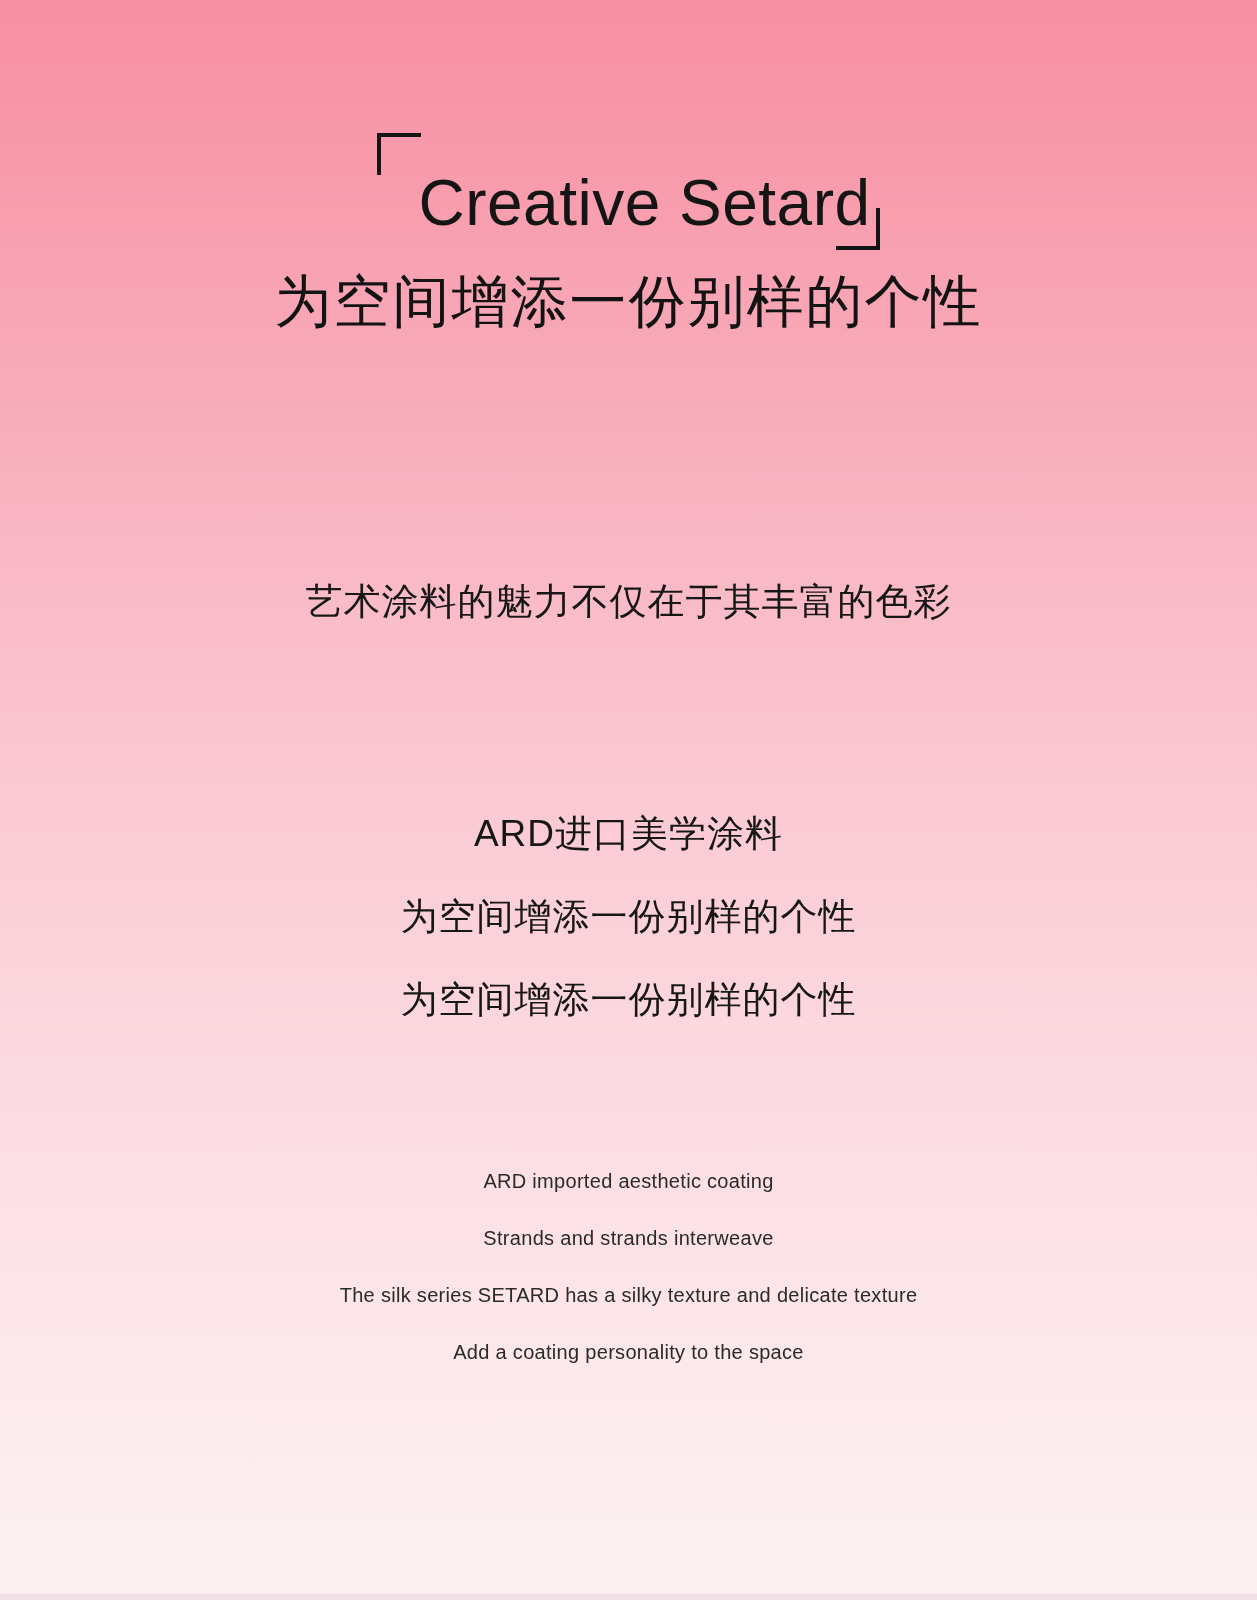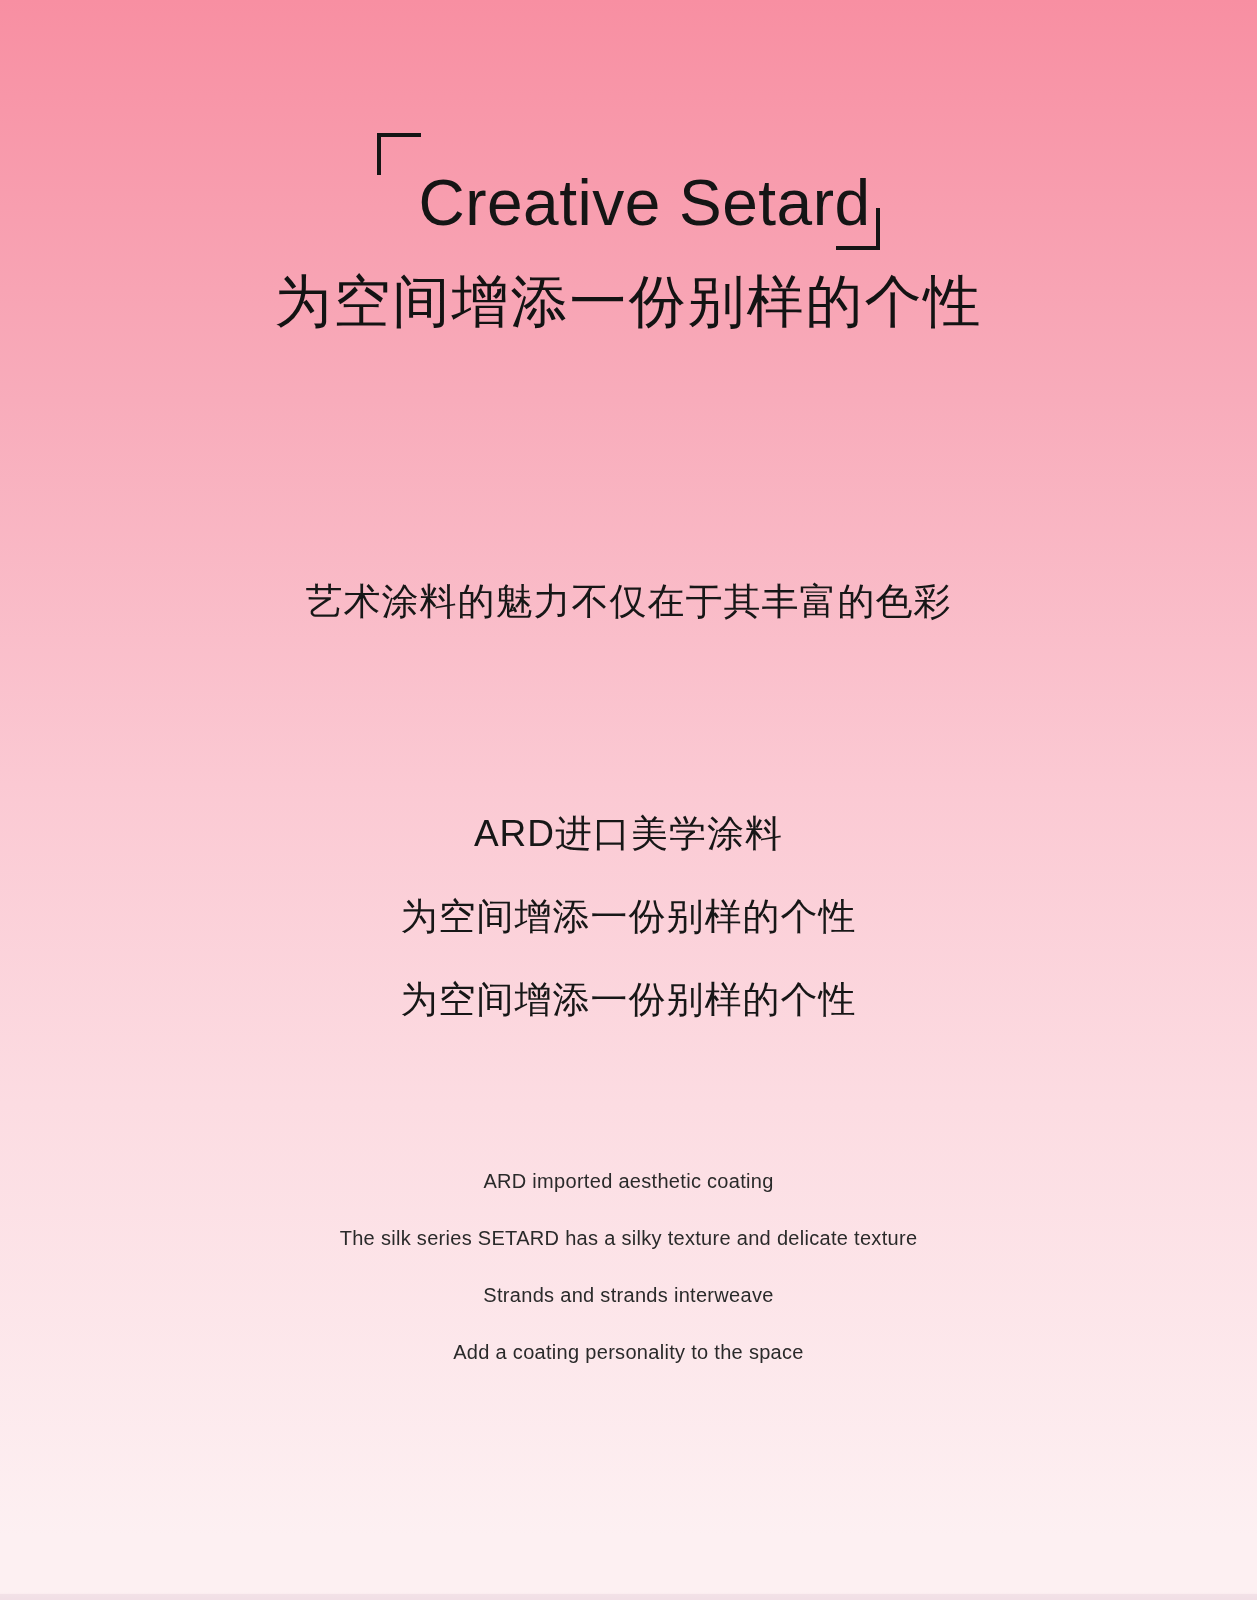--- a/index.html
+++ b/index.html
@@ -140,20 +140,20 @@
   </section>
 
   <section class="main-cn">
     <p>ARD进口美学涂料</p>
     <p>为空间增添一份别样的个性</p>
     <p>为空间增添一份别样的个性</p>
   </section>
 
   <section class="main-en">
     <p>ARD imported aesthetic coating</p>
+    <p>Strands and strands interweave</p>
     <p>The silk series SETARD has a silky texture and delicate texture</p>
-    <p>Strands and strands interweave</p>
     <p>Add a coating personality to the space</p>
   </section>
 
   <div class="bottom-strip"></div>
 
 </div>
 
 </body></html>

